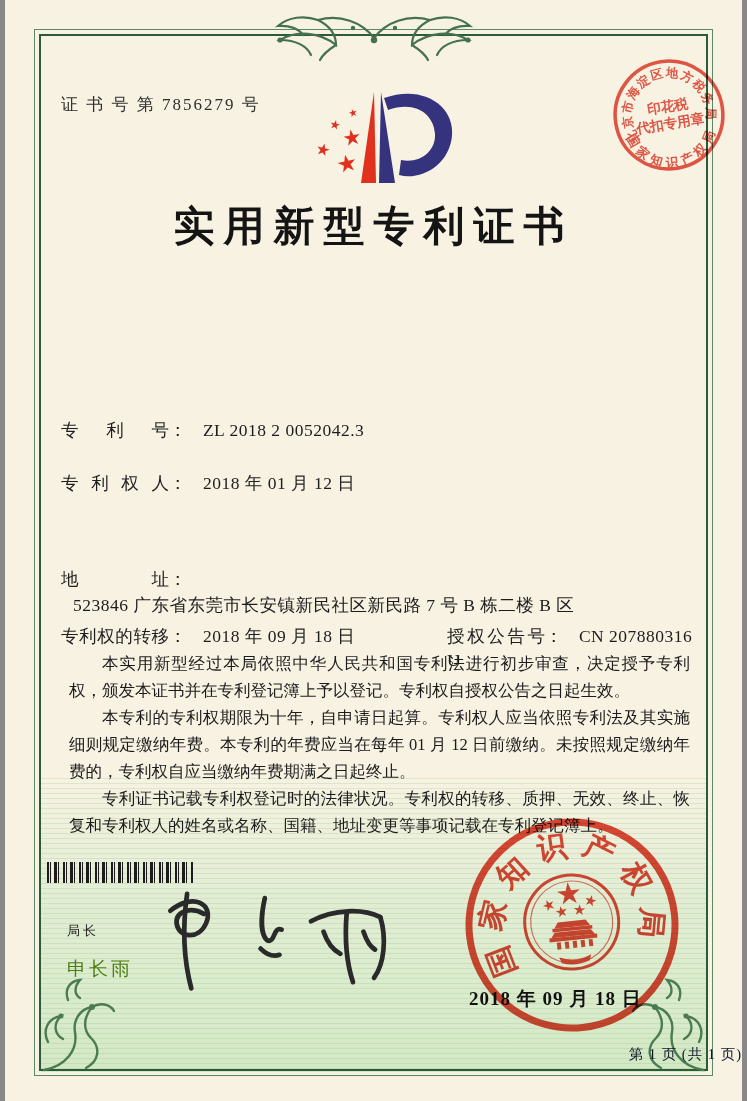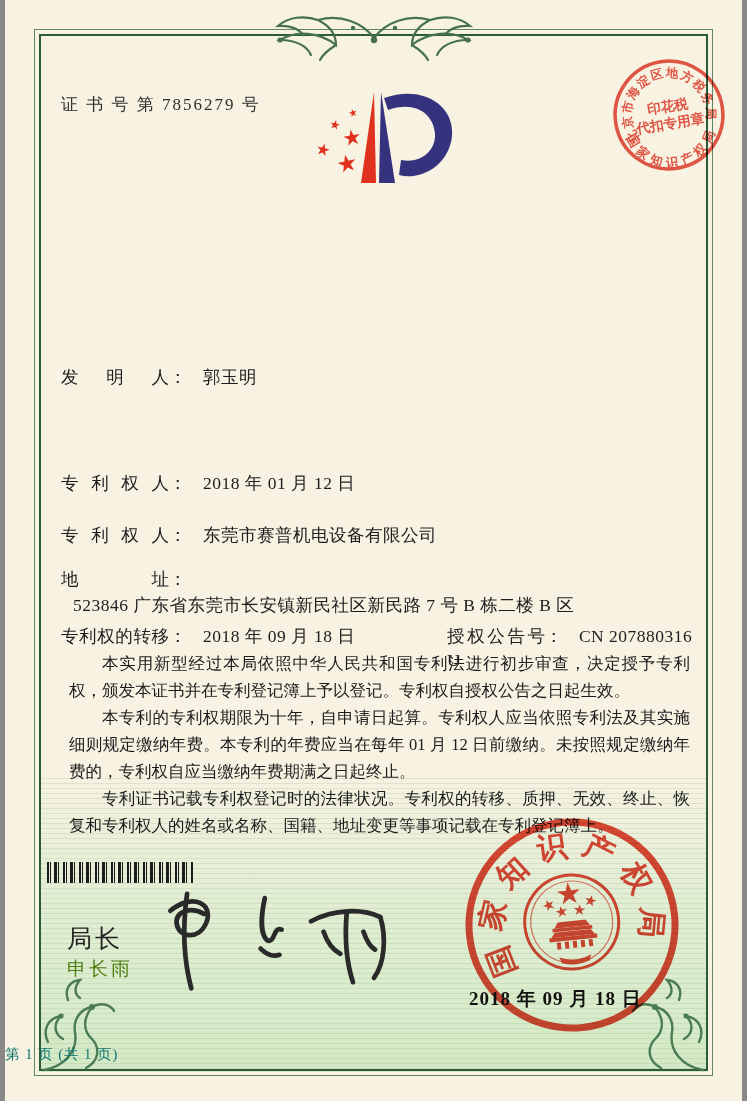--- a/index.html
+++ b/index.html
@@ -36,33 +36,33 @@
 
   .paras{left:56px; right:52px; top:650px; z-index:4; color:#1b1b1b;margin-left:8px;}
   .paras p{margin:0; font-size:16.5px; line-height:1.64; text-align:justify; text-indent:2em;}
 
   .barcode{left:42px; top:862px; width:147px; height:21px; z-index:4;
     background:
       repeating-linear-gradient(90deg,#1c1c1c 0 2px, transparent 2px 3px, #1c1c1c 3px 4px, transparent 4px 7px,
         #1c1c1c 7px 10px, transparent 10px 11px, #1c1c1c 11px 12px, transparent 12px 16px),
       repeating-linear-gradient(90deg, transparent 0 5px, rgba(247,242,226,0.85) 5px 6px, transparent 6px 13px);}
 
-  .sign-title{left:62px; top:922px; font-size:25px; color:#222; letter-spacing:3px; z-index:4;}
+  .sign-title{left:62px; top:922px; font-size:13px; color:#222; letter-spacing:3px; z-index:4;}
   .sign-name{left:62px; top:956px; font-size:19px; color:#4d7c0f; letter-spacing:3px; z-index:4;}
   .signature{left:138px; top:878px; width:252px; height:118px; z-index:4;}
 
   .seal-big{left:452px; top:810px; width:230px; height:230px; z-index:4;
     transform:rotate(-6deg); opacity:0.92; mix-blend-mode:multiply;}
   .seal-date{left:464px; top:986px; font-size:19px; font-weight:600; color:#111;
     letter-spacing:1px; z-index:5;}
 
   .stamp{left:601px; top:52px; width:126px; height:126px; z-index:4;
     transform:rotate(-9deg); opacity:0.88; mix-blend-mode:multiply;}
 
-  .footer{left:0; right:0; top:1045px; text-align:left; font-size:14.5px; color:#0f766e;
+  .footer{left:0; right:0; top:1045px; text-align:right; font-size:14.5px; color:#0f172a;
     letter-spacing:1px; z-index:4;}
 
   .orn-top{left:50%; top:4px; transform:translateX(-50%); width:300px; height:58px; z-index:4;}
   .orn-bl{left:33px; bottom:27px; width:96px; height:96px; z-index:4;}
   .orn-br{right:33px; bottom:27px; width:96px; height:96px; z-index:4; transform:scaleX(-1);}
 
   .logo{left:298px; top:84px; width:160px; height:112px; z-index:4;}
   svg text{font-family:"Liberation Serif", serif;}
 </style>
 </head>
@@ -139,33 +139,30 @@
     <text font-size="12" fill="#e34234" font-weight="700" letter-spacing="3" style="dominant-baseline:central">
       <textPath href="#stampTopArc" startOffset="2">北京市海淀区地方税务局</textPath>
     </text>
     <text font-size="12.5" fill="#e34234" font-weight="700" letter-spacing="3" style="dominant-baseline:central">
       <textPath href="#stampBotArc" startOffset="3">国家知识产权局</textPath>
     </text>
     <text x="62" y="58" text-anchor="middle" font-size="13.5" font-weight="700" fill="#e34234">印花税</text>
     <text x="62" y="75" text-anchor="middle" font-size="13.5" font-weight="700" fill="#e34234">代扣专用章</text>
   </svg>
 
+  <div class="abs title">实用新型专利证书</div>
 
   <div class="abs fields">
-    <div class="frow" style="top:54px">
-      <span class="flabel">发明人</span><span class="colon">：</span>
-      <span class="fvalue">郭玉明</span>
+    <div class="frow" style="top:107px">
+      <span class="flabel">专利号</span><span class="colon">：</span>
+      <span class="fvalue">ZL 2018 2 0052042.3</span>
     </div>
     <div class="frow" style="top:160px">
       <span class="flabel">专利权人</span><span class="colon">：</span>
       <span class="fvalue">2018 年 01 月 12 日</span>
-    </div>
-    <div class="frow" style="top:212px">
-      <span class="flabel">专利权人</span><span class="colon">：</span>
-      <span class="fvalue">东莞市赛普机电设备有限公司</span>
     </div>
     <div class="frow" style="top:256px">
       <span class="flabel">地址</span><span class="colon">：</span>
       <span class="fvalue fvalue-wrap">523846 广东省东莞市长安镇新民社区新民路 7 号 B 栋二楼 B 区</span>
     </div>
     <div class="frow" style="top:313px">
       <span class="flabel">专利权的转移</span><span class="colon">：</span>
       <span class="fvalue">2018 年 09 月 18 日</span>
       <span class="g2">
         <span class="flabel">授权公告号</span><span class="colon">：</span>

